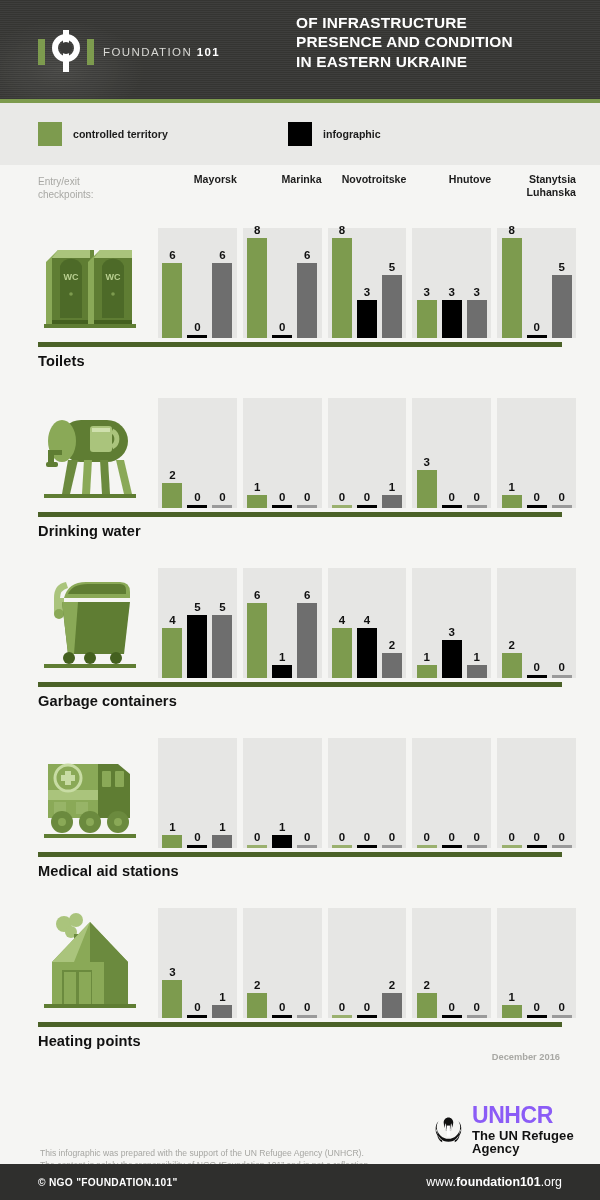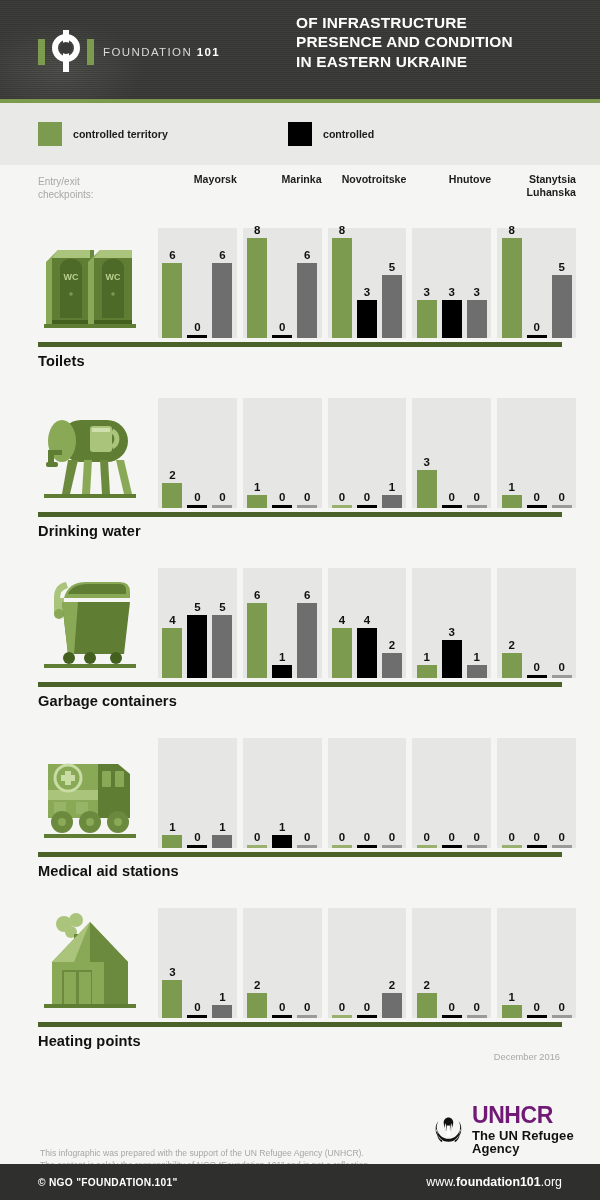--- a/index.html
+++ b/index.html
@@ -98,31 +98,31 @@
   .bar.zero.gray  { background:#9a9a9a; }
   .bval {
     position:absolute; left:50%; transform: translateX(-50%);
     font-size: 11.5px; font-weight: 700; color:#111; line-height: 12px; white-space:nowrap;
   }
 
   .row-icon { position: absolute; left: 38px; top: 8px; width: 110px; height: 110px; }
   .baseline { position: absolute; left: 38px; right: 38px; top: 122px; height: 5px; background:#4a6127; }
   .row-title { position: absolute; left: 38px; top: 133px; font-size: 14.6px; font-weight: 700; color:#111; letter-spacing: 0.1px; }
 
-  .date-note { position:absolute; right: 40px; top: 1052px; font-size: 9.3px; color:#a8a8a4; font-weight:400; }
+  .date-note { position:absolute; right: 40px; top: 1052px; font-size: 9.3px; color:#a8a8a4; font-weight:700; }
 
   
   .foot-note {
     position:absolute; left: 40px; top: 1147px; width: 330px;
     font-size: 8.6px; line-height: 12.4px; color: #a6a6a2; font-weight: 400;
   }
   .unhcr { position:absolute; left: 430px; top: 1104px; display:flex; align-items:center; gap:5px; }
   .unhcr-emblem { width: 44px; height: 42px; }
   .unhcr-text { line-height: 1; }
-  .unhcr-word { font-size: 23px; font-weight: 700; color:#701a75; letter-spacing: -0.4px; }
+  .unhcr-word { font-size: 23px; font-weight: 700; color:#8b5cf6; letter-spacing: -0.4px; }
   .unhcr-sub { font-size: 13px; font-weight: 700; color:#111; letter-spacing: 0.1px; margin-top: 2px;}
 
   .footbar {
     position:absolute; left:0; bottom:0; width:600px; height: 36px; background:#2f2f2d;
     display:flex; align-items:center; justify-content:space-between; padding: 0 38px;
   }
   .copy { color:#fff; font-size: 10.2px; font-weight: 700; letter-spacing: 0.3px; }
   .site { color:#fff; font-size: 12.4px; font-weight: 400; }
   .site b { font-weight: 700; }
 
@@ -157,21 +157,21 @@
     <div class="header-green-line"></div>
   </div>
 
   <div class="legend">
     <div class="legend-item i1">
       <span class="legend-sw green"></span>
       <span class="legend-label">controlled territory</span>
     </div>
     <div class="legend-item i2">
       <span class="legend-sw black"></span>
-      <span class="legend-label">controlled</span>
+      <span class="legend-label">infographic</span>
     </div>
   </div>
 
   <div class="col-head">
     <div class="entry-label" id="entry-label">Entry/exit<br>checkpoints:</div>
     <div class="col-names" id="col-names">
         <div class="col-name">Mayorsk</div>
         <div class="col-name">Marinka</div>
         <div class="col-name">Novotroitske</div>
         <div class="col-name">Hnutove</div>

